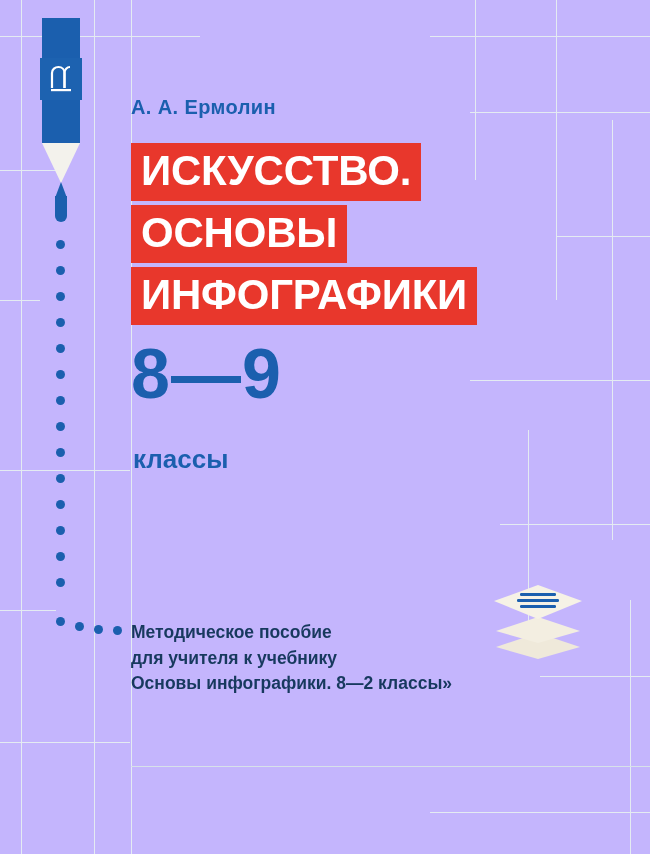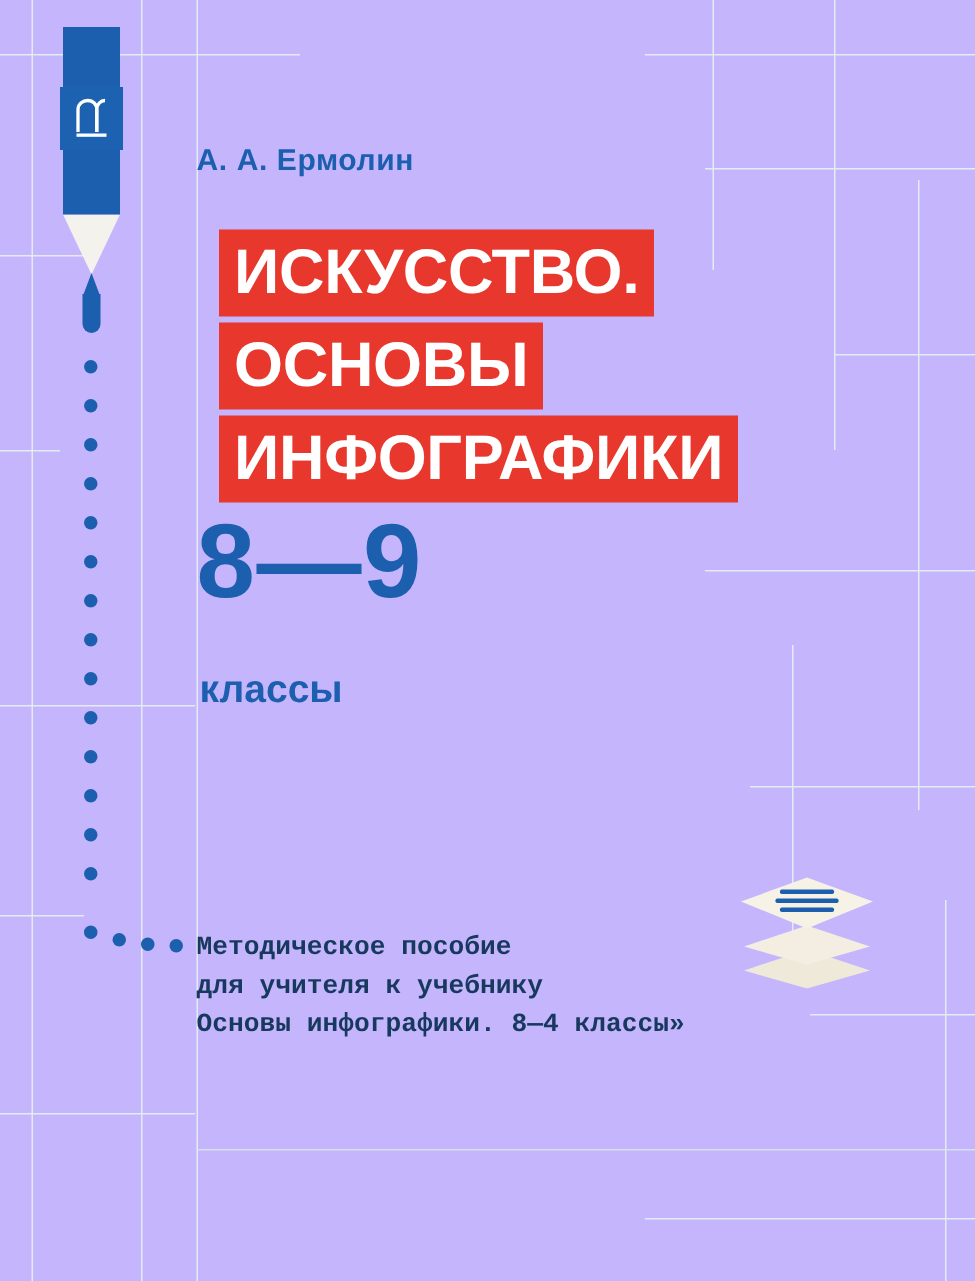--- a/index.html
+++ b/index.html
@@ -93,21 +93,21 @@
     left: 131px; top: 96px;
     font-size: 20px;
     font-weight: bold;
     color: #1b5fae;
     letter-spacing: 0.4px;
   }
 
   
   .title-wrap {
     position: absolute;
-    left: 131px; top: 153px; margin-left: 15px;
+    left: 131px; top: 143px;
   }
   .title-line {
     display: inline-block;
     background: #e8372c;
     color: #ffffff;
     font-size: 42px;
     font-weight: bold;
     line-height: 50px;
     padding: 3px 10px 5px 10px;
     letter-spacing: -0.2px;
@@ -136,21 +136,20 @@
 
   
   .subtitle {
     position: absolute;
     left: 131px; top: 620px;
     width: 400px;
     color: #17395e;
     font-size: 17.5px;
     font-weight: bold;
     line-height: 25.5px;
-    font-family: Liberation Mono, monospace;
   }
 
   
   .layers {
     position: absolute;
     right: 64px; top: 573px;
     width: 96px; height: 86px;
   }
 
   
@@ -239,21 +238,21 @@
     <div class="title-row"><span class="title-line">ОСНОВЫ</span></div>
     <div class="title-row"><span class="title-line">ИНФОГРАФИКИ</span></div>
   </div>
 
   <div class="grade">8—9</div>
   <div class="grade-label">классы</div>
 
   <div class="subtitle">
     <div>Методическое пособие</div>
     <div>для учителя к учебнику</div>
-    <div>Основы инфографики. 8—4 классы»</div>
+    <div>Основы инфографики. 8—2 классы»</div>
   </div>
 
   <div class="layers">
     <svg width="96" height="86" viewBox="0 0 96 86" aria-hidden="true">
       <polygon points="48,60 90,74 48,86 6,74" fill="#efe9da"></polygon>
       <polygon points="48,44 90,58 48,70 6,58" fill="#f3eee1"></polygon>
       <polygon points="48,12 92,28 48,46 4,28" fill="#f6f2e6"></polygon>
       <g fill="#1b5fae">
         <rect x="30" y="20" width="36" height="3" rx="1.2"></rect>
         <rect x="27" y="26" width="42" height="3" rx="1.2"></rect>

